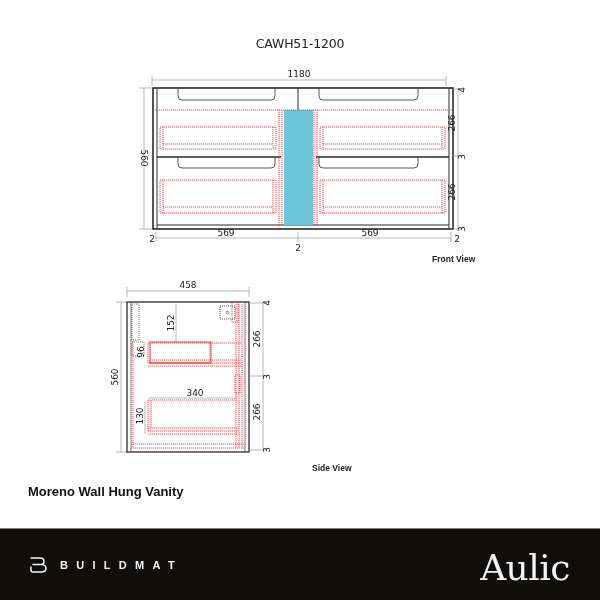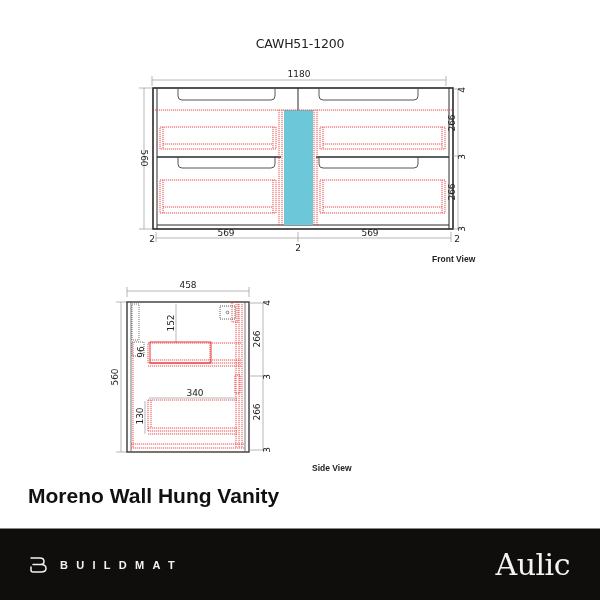--- a/index.html
+++ b/index.html
@@ -2,25 +2,25 @@
 <html><head>
 <meta charset="utf-8">
 <style>
   html, body { margin: 0; padding: 0; }
   body { width: 600px; height: 600px; background: #ffffff; position: relative; overflow: hidden; font-family: "DejaVu Sans", "Liberation Sans", sans-serif; }
   .abs { position: absolute; }
   .model-code { left: 0; width: 600px; top: 36px; text-align: center; font-size: 12.5px; color: #222; letter-spacing: -0.2px; }
   .drawing { left: 0; top: 0; width: 600px; height: 520px; }
   .dim { font-size: 9px; fill: #222; font-family: "DejaVu Sans", "Liberation Sans", sans-serif; }
   .view-label { font-size: 8.5px; color: #222; font-weight: bold; font-family: "Liberation Sans", sans-serif; }
-  .product-title { left: 28px; top: 484px; font-size: 21px; font-weight: bold; color: #111; font-family: "Liberation Sans", sans-serif; letter-spacing: 0px; }
+  .product-title { left: 28px; top: 484px; font-size: 13px; font-weight: bold; color: #111; font-family: "Liberation Sans", sans-serif; letter-spacing: 0px; }
   .footer { left: 0; top: 528px; width: 600px; height: 72px; background: #100e0c; border-top: 1px solid #888; }
   .brand { left: 30px; top: 556px; display: flex; align-items: center; }
   .brand-text { color: #f2f2f2; font-size: 11px; font-weight: bold; letter-spacing: 8.3px; font-family: "Liberation Sans", sans-serif; margin-left: 12px; }
-  .aulic { right: 30px; top: 547px; color: #f4f4f4; font-size: 30px; font-family: "DejaVu Serif", "Liberation Serif", serif; font-weight: normal; letter-spacing: -0.5px; }
+  .aulic { right: 30px; top: 547px; color: #f4f4f4; font-size: 36px; font-family: "DejaVu Serif", "Liberation Serif", serif; font-weight: normal; letter-spacing: -0.5px; }
 </style>
 </head>
 <body>
 
 <div class="abs model-code">CAWH51-1200</div>
 
 <svg class="abs drawing" viewBox="0 0 600 520" width="600" height="520">
 
   <g>
 

